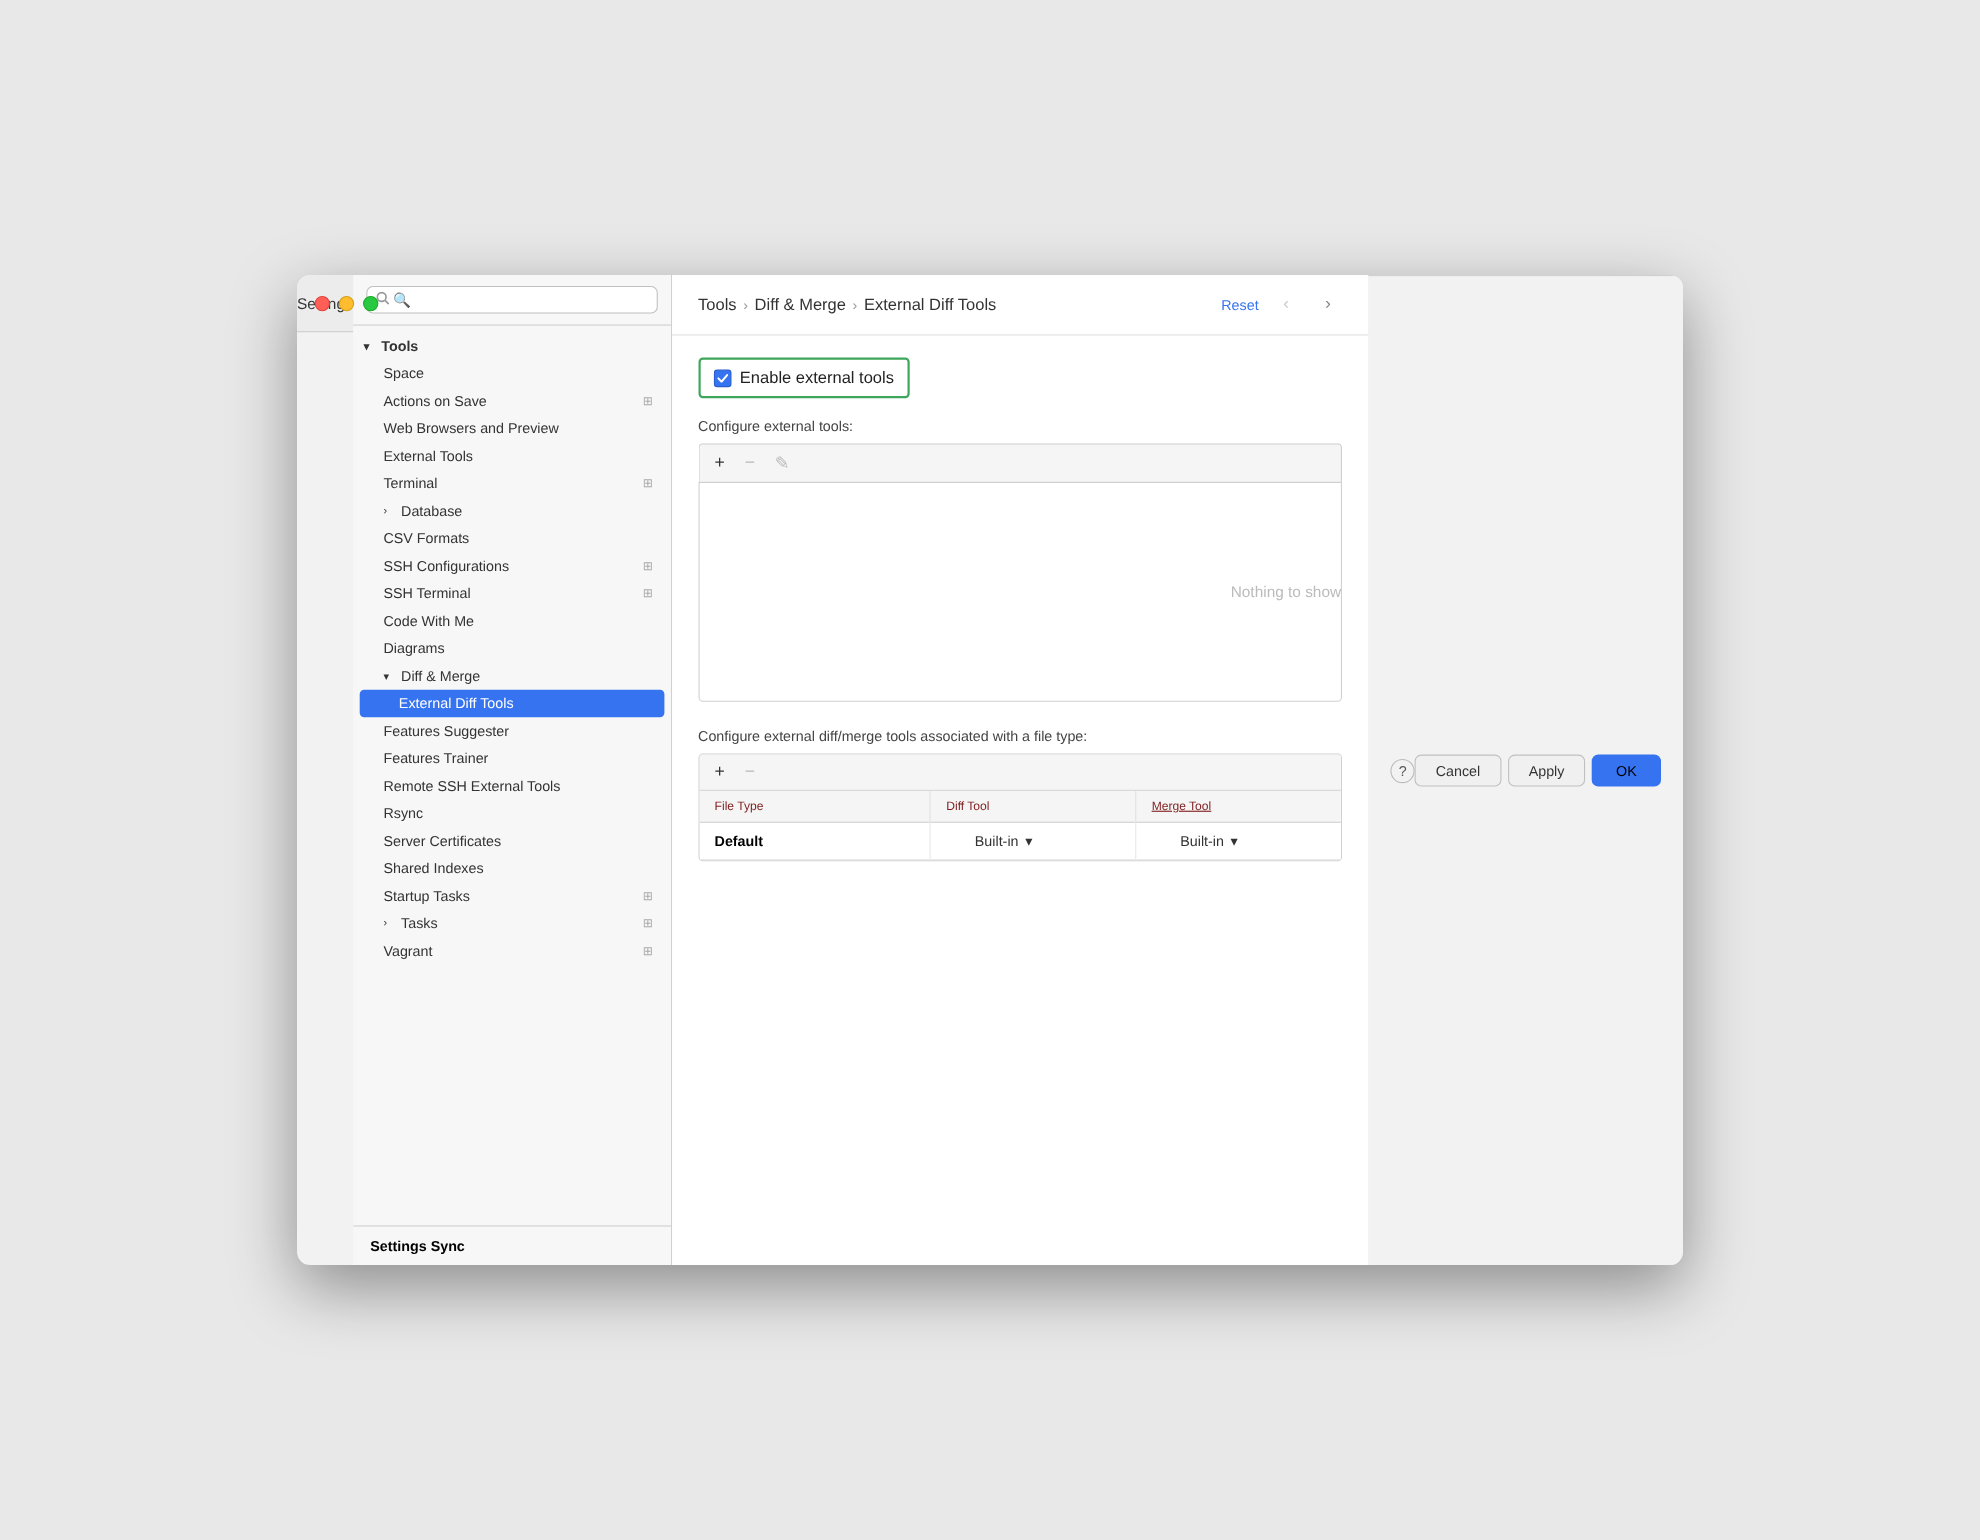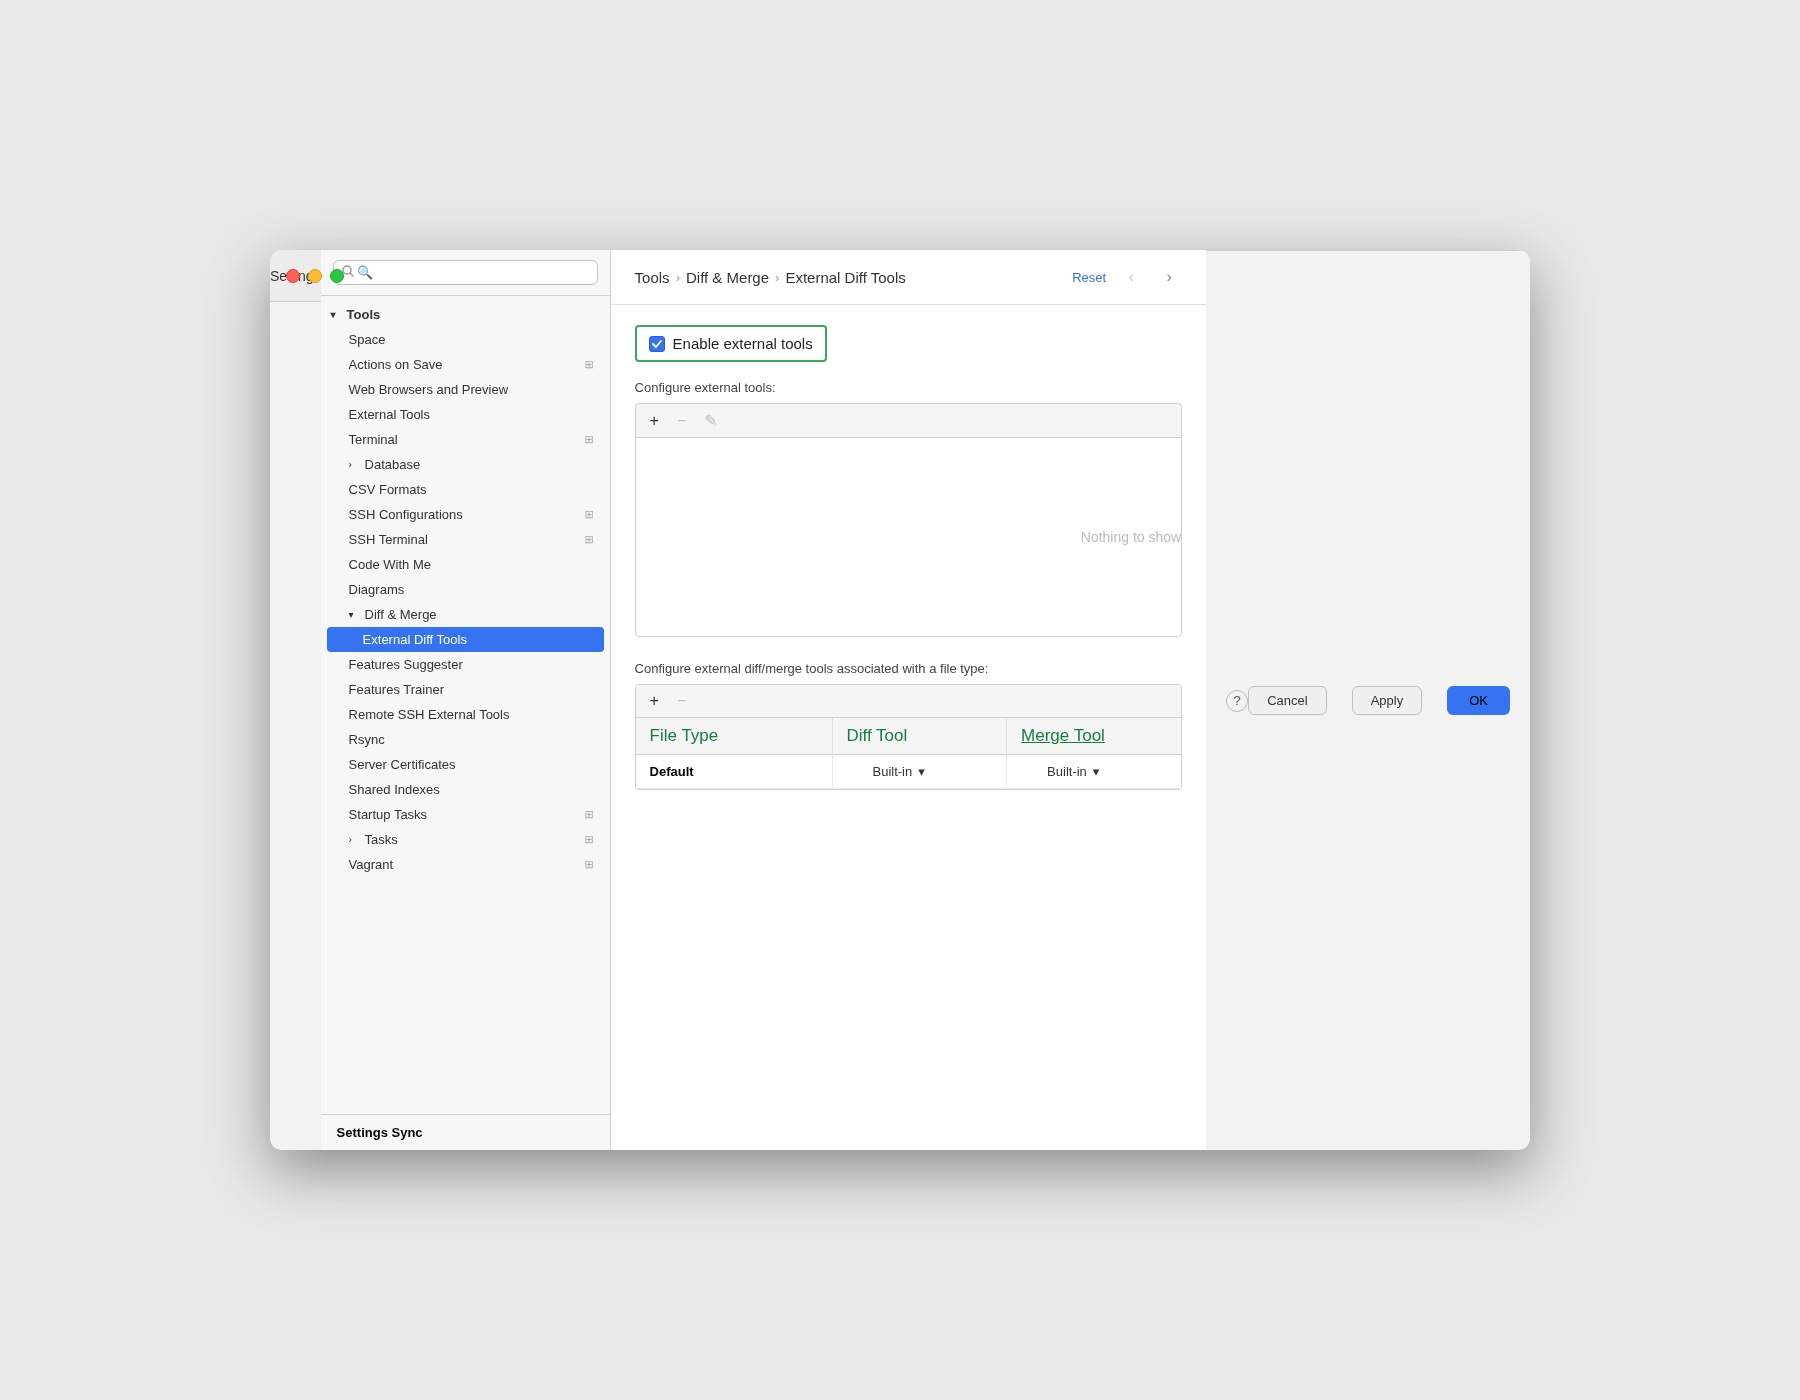--- a/index.html
+++ b/index.html
@@ -261,22 +261,22 @@
       background: #fff;
     }
     thead tr {
       background: #f5f5f5;
       border-bottom: 1px solid #d0d0d0;
     }
     th {
       text-align: left;
       padding: 8px 14px;
       font-weight: 400;
-      color: #15803d;
-      font-size: 17px;
+      color: #7f1d1d;
+      font-size: 11px;
       border-right: 1px solid #e0e0e0;
     }
     th:last-child { border-right: none; }
     td {
       padding: 9px 14px;
       font-size: 13px;
       border-right: 1px solid #e8e8e8;
       vertical-align: middle;
     }
     td:last-child { border-right: none; }
@@ -313,21 +313,21 @@
       background: none;
       cursor: pointer;
       font-size: 13px;
       color: #555;
       display: flex;
       align-items: center;
       justify-content: center;
     }
     .footer-right {
       display: flex;
-      gap: 25px;
+      gap: 6px;
     }
     .btn-cancel, .btn-apply {
       padding: 6px 18px;
       border-radius: 6px;
       font-size: 13px;
       cursor: pointer;
       border: 1px solid #c0c0c0;
       background: #f0f0f0;
       color: #333;
     }

